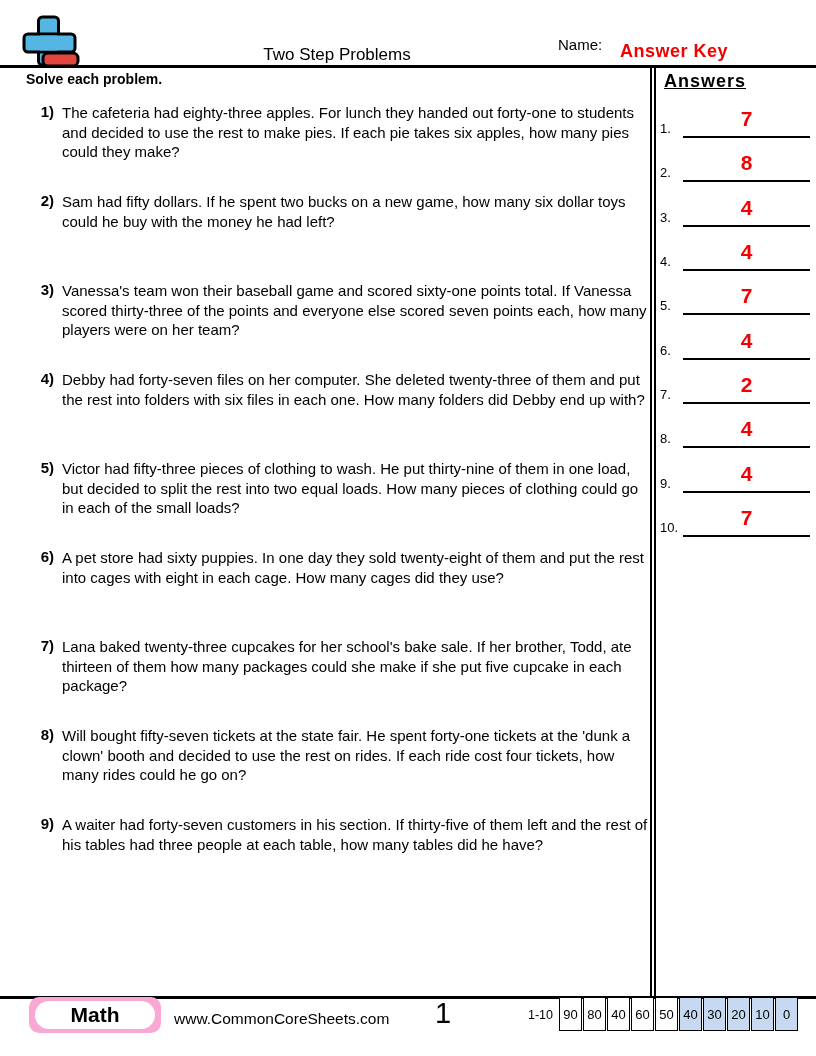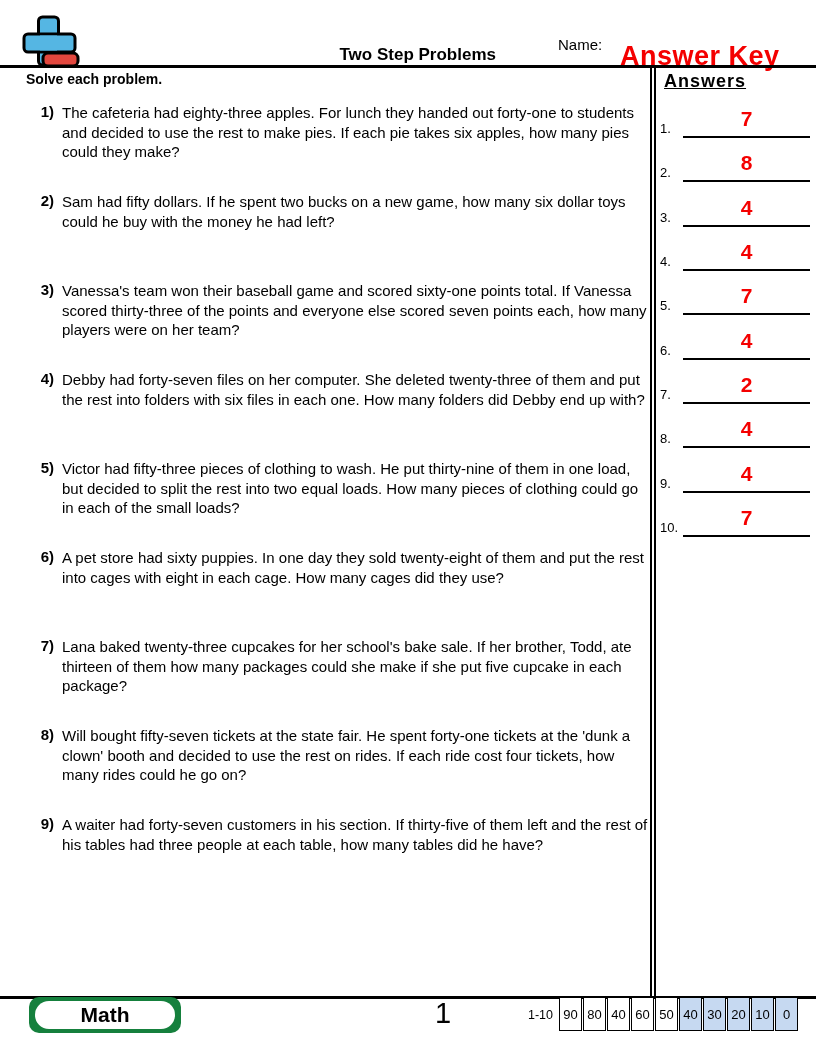--- a/index.html
+++ b/index.html
@@ -4,44 +4,44 @@
 <style>
   * { margin:0; padding:0; box-sizing:border-box; }
   html,body { background:#e8e8e8; }
   .page {
     position:relative; width:816px; height:1056px; margin:0 auto;
     background:#fff; color:#000; overflow:hidden;
     font-family:"Liberation Sans", sans-serif;
   }
   
   .logo-svg { position:absolute; left:22px; top:15px; }
-  .ws-title { position:absolute; left:136px; top:45px; width:360px; text-align:right; font-size:17px;font-weight:bold; }
+  .ws-title { position:absolute; left:157px; top:45px; width:360px; text-align:center; font-size:17px; }
   .name-label { position:absolute; left:558px; top:36px; font-size:15px; }
-  .answer-key { position:absolute; left:620px; top:41px; font-size:27px; font-weight:bold; color:var(--red); letter-spacing:.5px;text-align:right; }
+  .answer-key { position:absolute; left:620px; top:41px; font-size:18px; font-weight:bold; color:var(--red); letter-spacing:.5px;text-align:right; }
   .header-rule { position:absolute; left:0; top:65px; width:816px; height:3px; background:#000; }
   .instructions { position:absolute; left:26px; top:71px; font-size:14px; font-weight:bold; }
   
   .problems-region { position:absolute; inset:0; }
   .problem { position:absolute; left:22px; width:626px; }
   .problem .pnum { position:absolute; left:0; top:0; width:32px; text-align:right; font-size:15px; font-weight:bold; }
   .problem .ptext { margin-left:40px; font-size:15px; line-height:19.5px; width:586px; }
   
   .divider { position:absolute; left:650px; top:66px; width:6px; height:931px;
              border-left:2px solid #000; border-right:2px solid #000; }
   .answers-title { position:absolute; left:664px; top:71px; width:142px; text-align:left;
                    font-size:18px; font-weight:bold; text-decoration:underline; letter-spacing:1px; }
   .answer-row { position:absolute; left:656px; width:156px; height:38px; }
   .answer-row .anum { position:absolute; left:4px; bottom:2px; font-size:13px; }
   .answer-row .aline { position:absolute; left:27px; right:2px; bottom:0; height:34px;
                        border-bottom:2px solid #000; text-align:center;
                        font-size:21px; font-weight:bold; color:var(--red); line-height:30px; }
   
   .footer-rule { position:absolute; left:0; top:996px; width:816px; height:3px; background:#000; }
-  .math-badge { position:absolute; left:29px; top:997px; width:152px; height:36px;
-                background:#15803d; border-radius:10px; }
+  .math-badge { position:absolute; left:29px; top:997px; width:132px; height:36px;
+                background:#f9a8d4; border-radius:10px; }
   .math-badge .pill { position:absolute; left:6px; right:6px; top:4px; bottom:4px;
                       background:#fff; border-radius:16px; display:flex; align-items:center; justify-content:center;
                       font-size:21px; font-weight:bold; }
   .website { position:absolute; left:174px; top:1010px; font-size:15.5px; }
   .page-num { position:absolute; left:398px; top:997px; width:90px; text-align:center; font-size:29px; }
   .score-strip { position:absolute; left:528px; top:997px; display:flex; align-items:center; }
   .score-label { font-size:12.5px; padding-top:2px; margin-right:6px; }
   .score-cell { width:23px; height:34px; border:1.5px solid #000; margin-right:1px;
                 display:flex; align-items:center; justify-content:center;
                 font-size:13px; background:#fff; }
@@ -145,20 +145,21 @@
       <div class="answer-row" style="top: 499px;">
         <span class="anum">10.</span>
         <div class="aline">7</div>
       </div>
     </div>
 
   <div class="footer-rule"></div>
   <div class="math-badge">
     <div class="pill">Math</div>
   </div>
+  <div class="website">www.CommonCoreSheets.com</div>
   <div class="page-num">1</div>
   <div class="score-strip">
     <span class="score-label">1-10</span>
     <span id="score-cells" style="display:flex">
         <span class="score-cell">90</span>
         <span class="score-cell">80</span>
         <span class="score-cell">40</span>
         <span class="score-cell">60</span>
         <span class="score-cell">50</span>
         <span class="score-cell hl">40</span>

